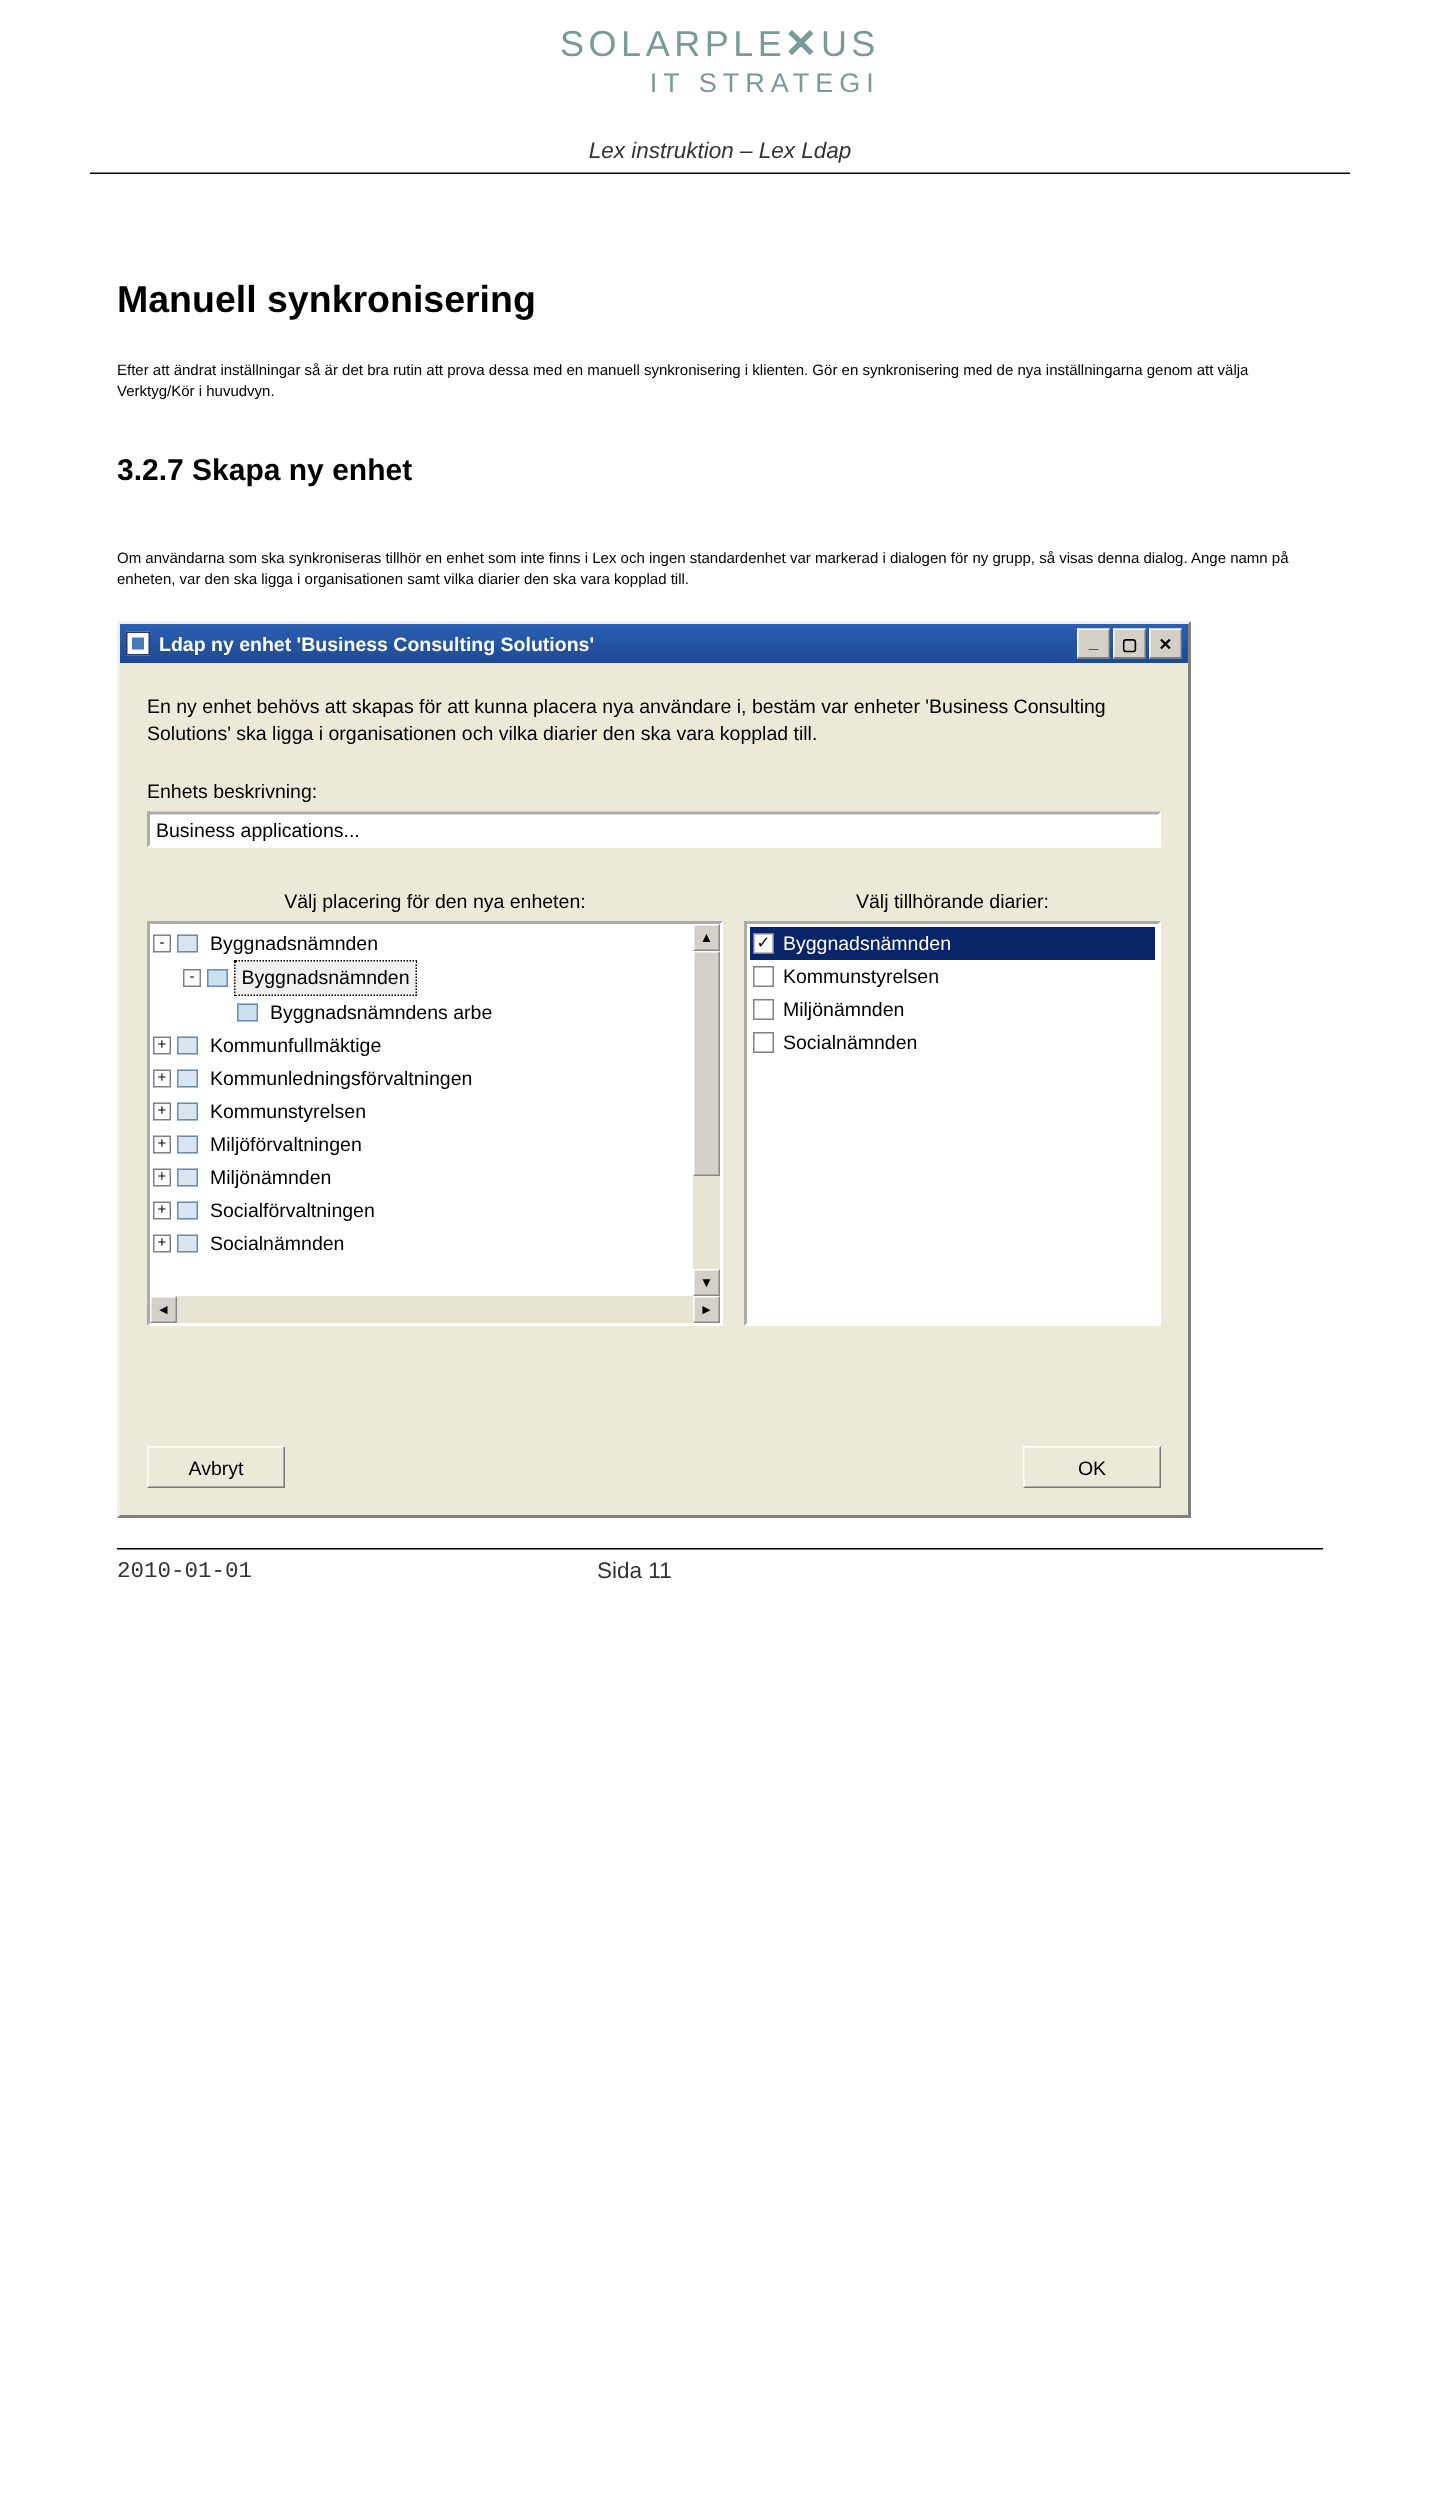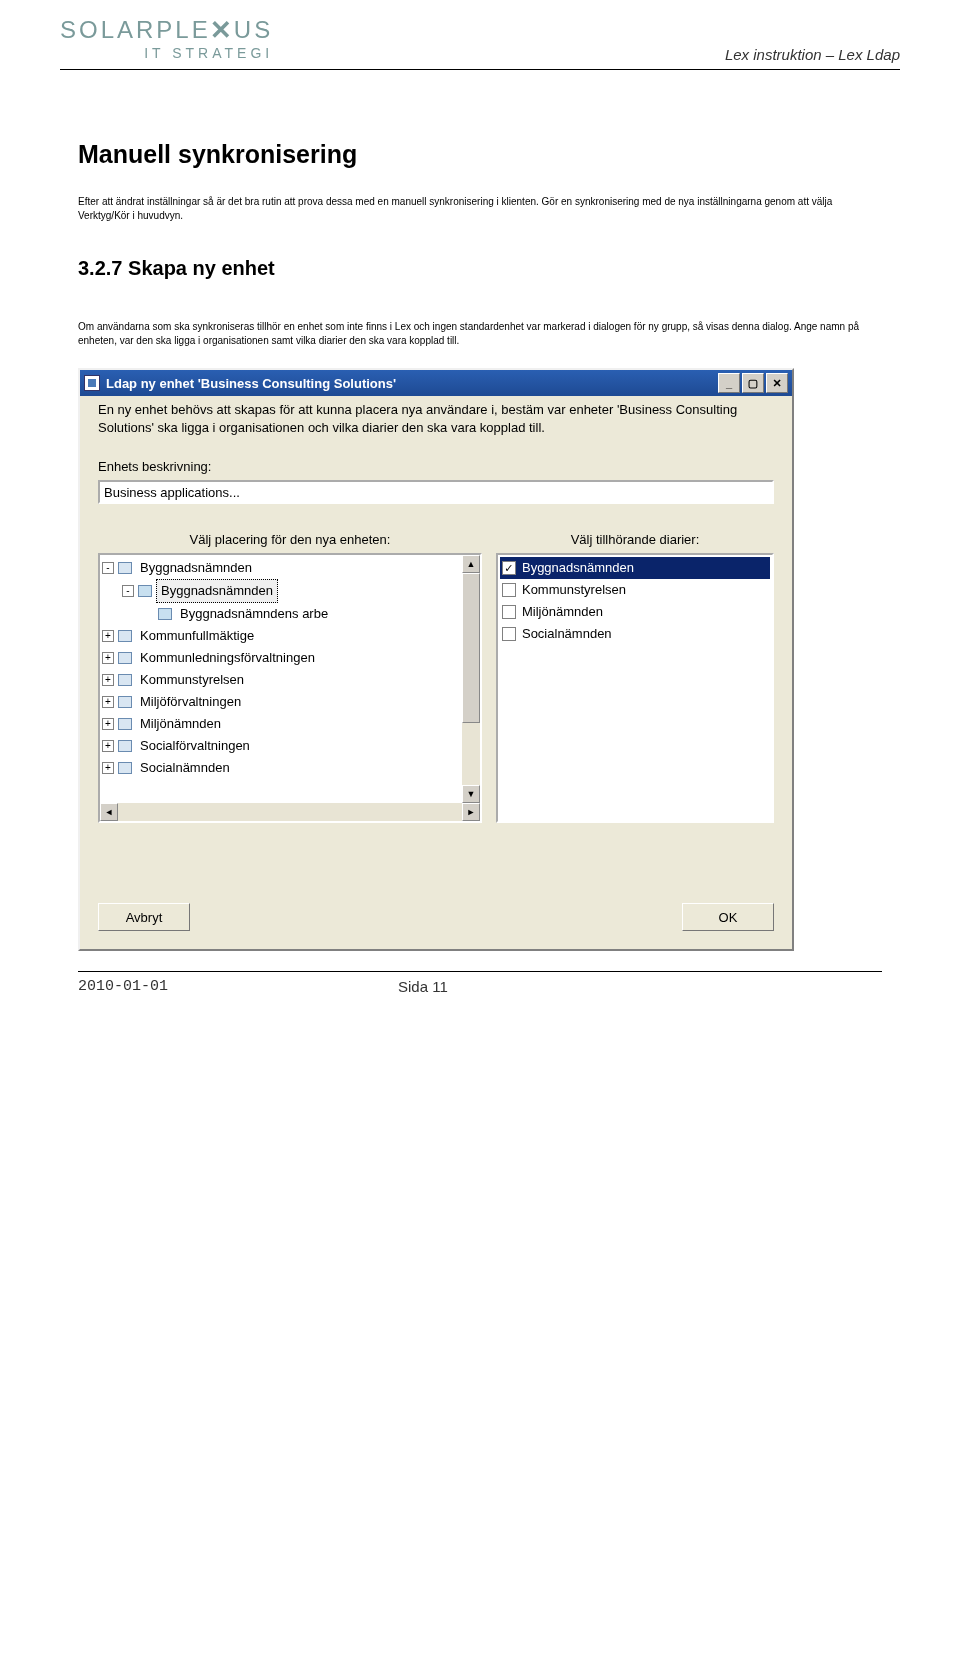--- a/index.html
+++ b/index.html
@@ -9,38 +9,39 @@
     background: #fff;
     color: #000;
     width: 960px;
   }
   .page-header {
     padding: 18px 60px 0 60px;
   }
   .header-row {
     display: flex;
     justify-content: space-between;
-    align-items: flex-start;
+    align-items: center;
+    flex-direction: column;
   }
   .logo {
     color: #7a9a9a;
     line-height: 1;
   }
   .logo-main {
     font-size: 24px;
     letter-spacing: 3px;
     font-weight: 400;
   }
   .logo-x {
     display: inline-block;
     transform: scale(1.1);
     font-weight: bold;
   }
   .logo-sub {
-    font-size: 14px;
+    font-size: 18px;
     letter-spacing: 4px;
     text-align: right;
     margin-top: 4px;
   }
   .header-right {
     font-style: italic;
     font-size: 15px;
     color: #333;
     padding-top: 28px;
   }
@@ -108,21 +109,21 @@
     width: 22px; height: 20px;
     background: #d4d0c8;
     border: 1px solid #fff;
     border-right-color: #777;
     border-bottom-color: #777;
     display: flex; align-items: center; justify-content: center;
     font-size: 11px; font-weight: bold; color: #000;
     cursor: pointer;
   }
   .dialog-body {
-    padding: 5px 18px 18px 18px;
+    padding: 20px 18px 18px 18px;
   }
   .dialog-text {
     font-size: 13px;
     line-height: 1.4;
     margin-bottom: 22px;
   }
   .field-label {
     font-size: 13px;
     margin-bottom: 6px;
   }

